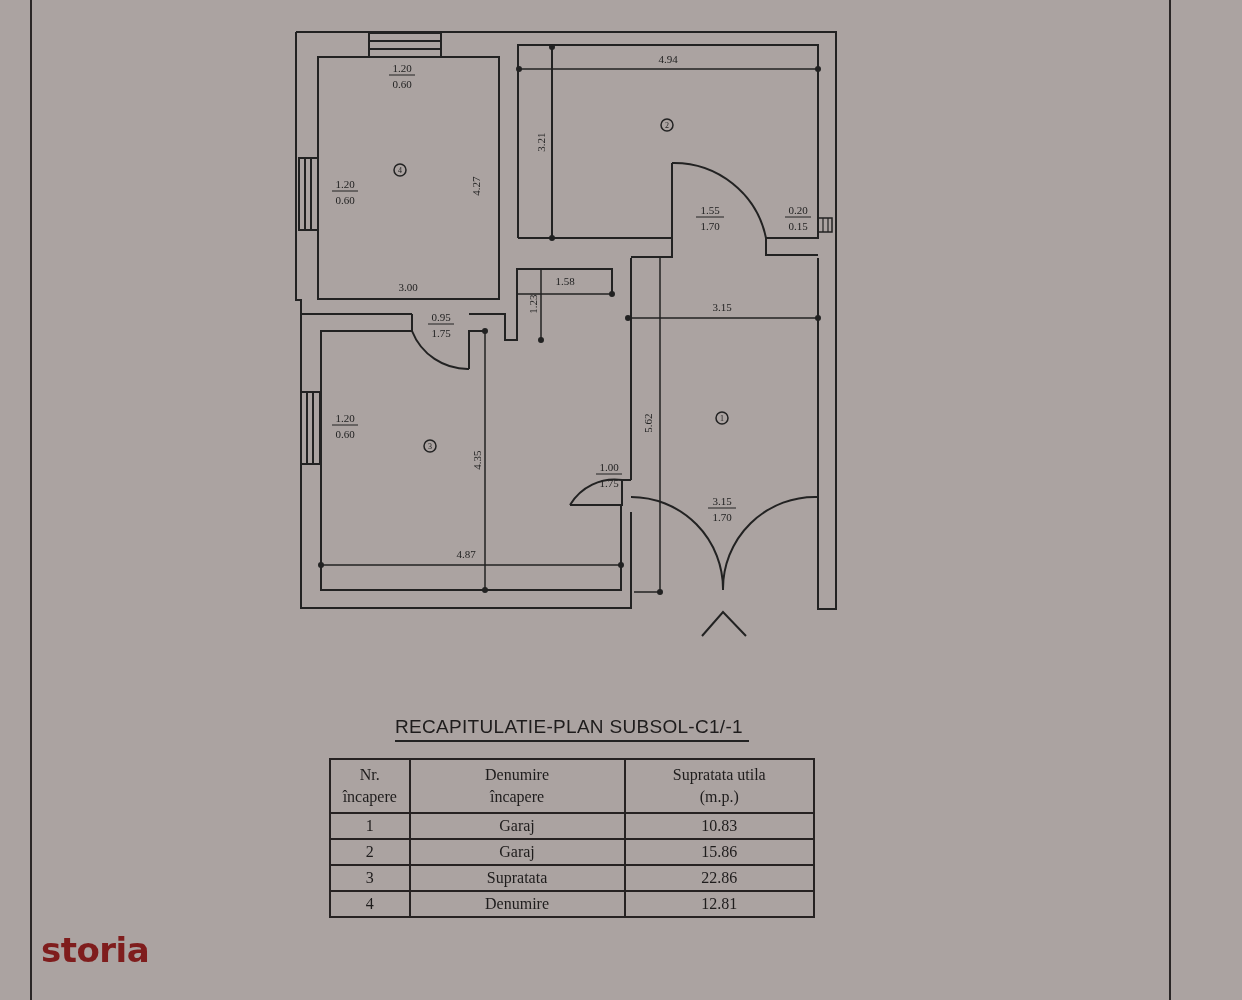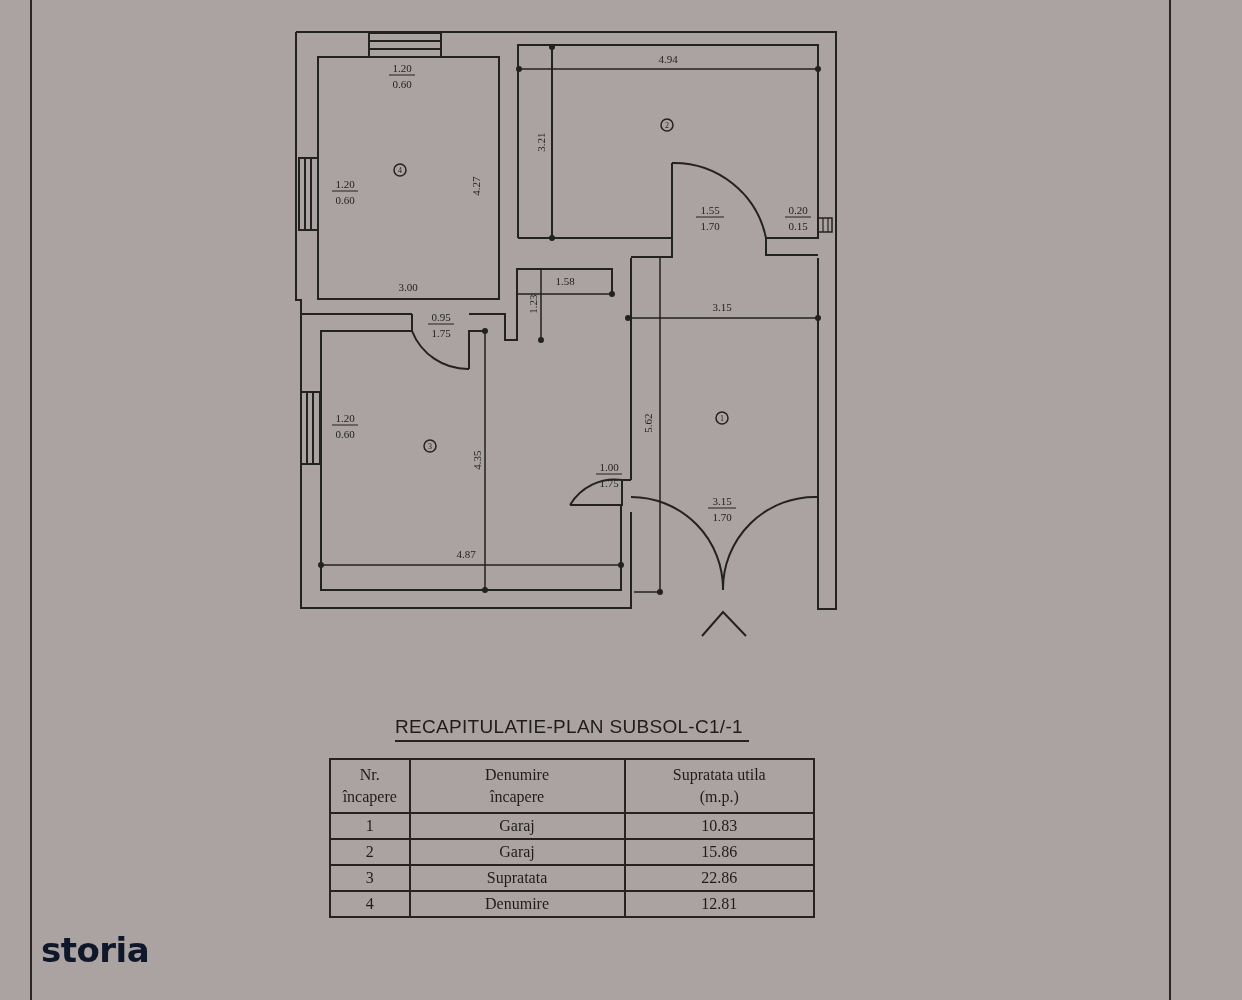--- a/index.html
+++ b/index.html
@@ -29,21 +29,21 @@
   table.summary th, table.summary td {
     border:2px solid #262222; text-align:center; padding:0; font-weight:normal;
     line-height:22px;
   }
   table.summary th { height:52px; line-height:22px; }
   table.summary td { height:24px; }
   .col1 { width:78px; } .col2 { width:216px; } .col3 { width:190px; }
   .logo {
     position:absolute; left:41px; top:930px;
     font-family:"DejaVu Sans", "Liberation Sans", sans-serif;
-    font-weight:bold; font-size:34px; color:#0f172a; letter-spacing:-0.5px;
+    font-weight:bold; font-size:34px; color:#7f1d1d; letter-spacing:-0.5px;
   }
 </style>
 </head>
 <body>
 
 <div class="page-edge" style="left:30px;"></div>
 <div class="page-edge" style="left:1169px;"></div>
 
 <svg id="plan" width="1242" height="720" viewBox="0 0 1242 720" fill="none" stroke="#222" stroke-width="2">
 

